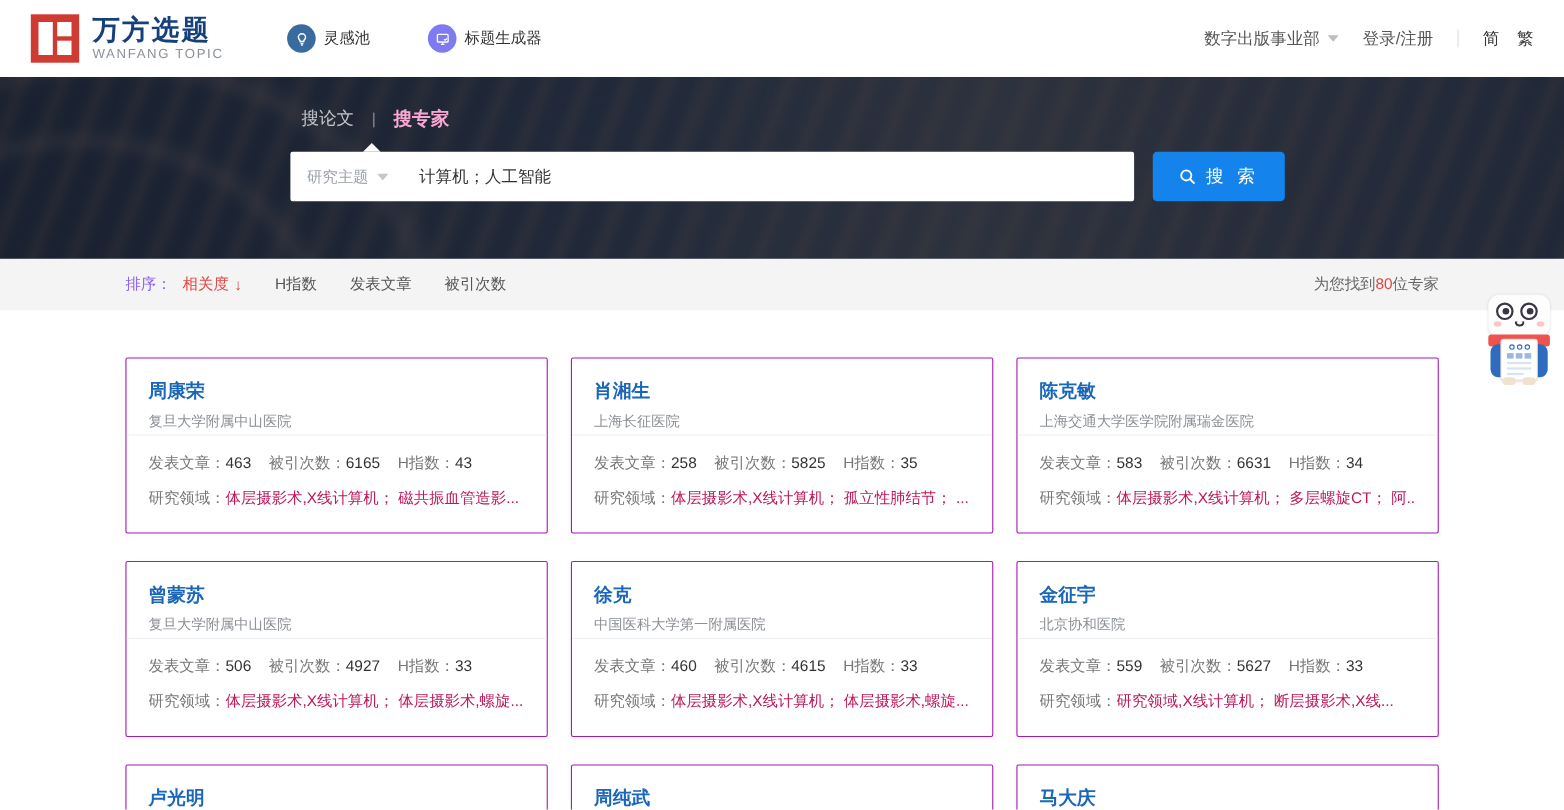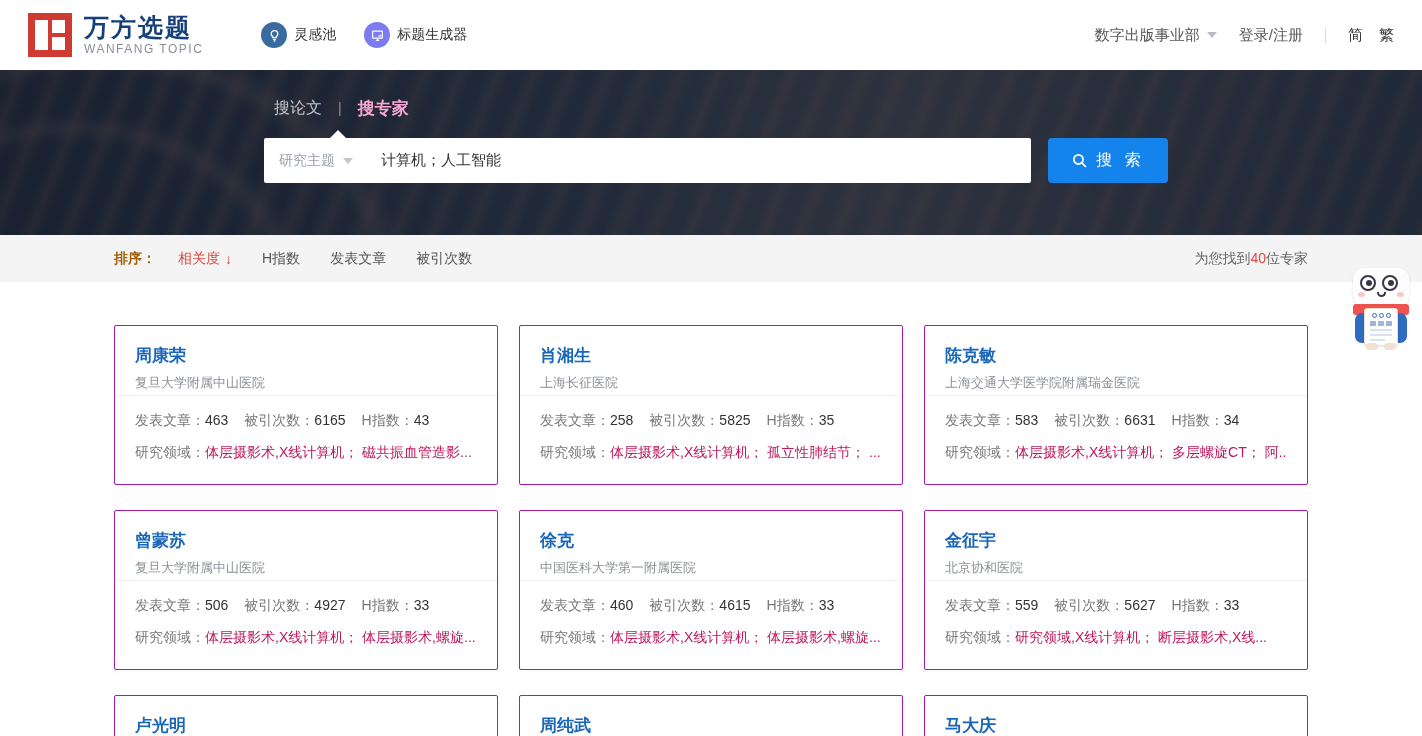--- a/index.html
+++ b/index.html
@@ -13,21 +13,21 @@
   .logo-mark { width:44px; height:44px; background:#cf3a33; position:relative; flex:0 0 auto; }
   .logo-mark .cell { position:absolute; background:#fff; }
   .logo-mark .c1 { left:7px; top:7px; width:13px; height:30px; }
   .logo-mark .c2 { left:24px; top:7px; width:13px; height:13px; }
   .logo-mark .c3 { left:24px; top:24px; width:13px; height:13px; }
   .logo-text-cn { font-size:25px; font-weight:bold; color:#16407c; letter-spacing:2px; line-height:1.1; }
   .logo-text-en { font-size:12px; color:#8a9099; letter-spacing:1.5px; }
   .main-nav { display:flex; margin-left:165px; gap:75px; height:70px; align-items:center; }
   .nav-item { position:relative; font-size:18px; color:#333; letter-spacing:1.5px; height:70px; display:flex; align-items:center; cursor:pointer; }
   .nav-item.active .nav-underline { position:absolute; left:50%; transform:translateX(-50%); bottom:0; width:76px; height:3px; background:#e2403a; }
-  .tools { display:flex; margin-left:58px; gap:28px; align-items:center; }
+  .tools { display:flex; margin-left:58px; gap:53px; align-items:center; }
   .tool { display:flex; align-items:center; gap:7px; cursor:pointer; }
   .tool-circle { width:26px; height:26px; border-radius:50%; display:flex; align-items:center; justify-content:center; }
   .tool-circle.blue { background:#3a6b9e; }
   .tool-circle.purple { background:#7e7bf2; }
   .tool-label { font-size:14px; color:#333; }
   .header-right { margin-left:auto; display:flex; align-items:center; gap:22px; }
   .dept { display:flex; align-items:center; gap:7px; font-size:15px; color:#555; cursor:pointer; }
   .caret-down { width:0; height:0; border-left:5px solid transparent; border-right:5px solid transparent; border-top:6px solid #b9bec4; }
   .login { font-size:15px; color:#555; cursor:pointer; }
   .vdiv { width:1px; height:16px; background:#ddd; }
@@ -56,21 +56,21 @@
   .field-select { display:flex; align-items:center; gap:8px; padding-left:15px; cursor:pointer; }
   .field-select-label { font-size:14px; color:#9aa0a8; }
   .select-caret { width:0; height:0; border-left:5px solid transparent; border-right:5px solid transparent; border-top:6px solid #c2c7cd; }
   .search-query { margin-left:28px; font-size:15px; color:#333; flex:1; border:0; outline:none; background:transparent; font-family:inherit; }
   .search-btn { margin-left:17px; width:120px; height:45px; background:#1583ec; color:#fff; border:0; border-radius:4px;
     font-size:16px; letter-spacing:4px; display:flex; align-items:center; justify-content:center; gap:8px; cursor:pointer; font-family:inherit; }
 
   
   .sortbar { height:47px; background:#f4f4f5; }
   .sortbar-inner { width:1194px; margin:0 auto; height:47px; display:flex; align-items:center; }
-  .sort-label { font-size:14px; color:#a16207; margin-right:22px;font-weight:bold; }
+  .sort-label { font-size:14px; color:#8b5cf6; margin-right:10px; }
   .sort-options { display:flex; gap:30px; align-items:center; }
   .sort-opt { font-size:14px; color:#555; cursor:pointer; display:flex; align-items:center; gap:5px; }
   .sort-opt.active { color:#e2463f; }
   .sort-arrow { color:#e2463f; font-weight:bold; font-size:14px; }
   .result-count { margin-left:auto; font-size:14px; color:#666; }
   .result-count .num { color:#e2463f; }
 
   
   .results { position:relative; width:1194px; margin:0 auto; padding-top:43px; }
   .grid { display:grid; grid-template-columns:repeat(3, 384px); gap:25px 21px; }
@@ -198,21 +198,21 @@
       <span class="sort-label">排序：</span>
       <div class="sort-options">
         <span class="sort-opt active">
           <span>相关度</span>
           <span class="sort-arrow">↓</span>
         </span>
         <span class="sort-opt">H指数</span>
         <span class="sort-opt">发表文章</span>
         <span class="sort-opt">被引次数</span>
       </div>
-      <span class="result-count"><span>为您找到</span><span class="num">40</span><span>位专家</span></span>
+      <span class="result-count"><span>为您找到</span><span class="num">80</span><span>位专家</span></span>
     </div>
   </div>
 
   <div class="results">
     <div class="grid">
 
       <div class="card">
         <div class="card-top">
           <div class="card-name">周康荣</div>
           <div class="card-org">复旦大学附属中山医院</div>

